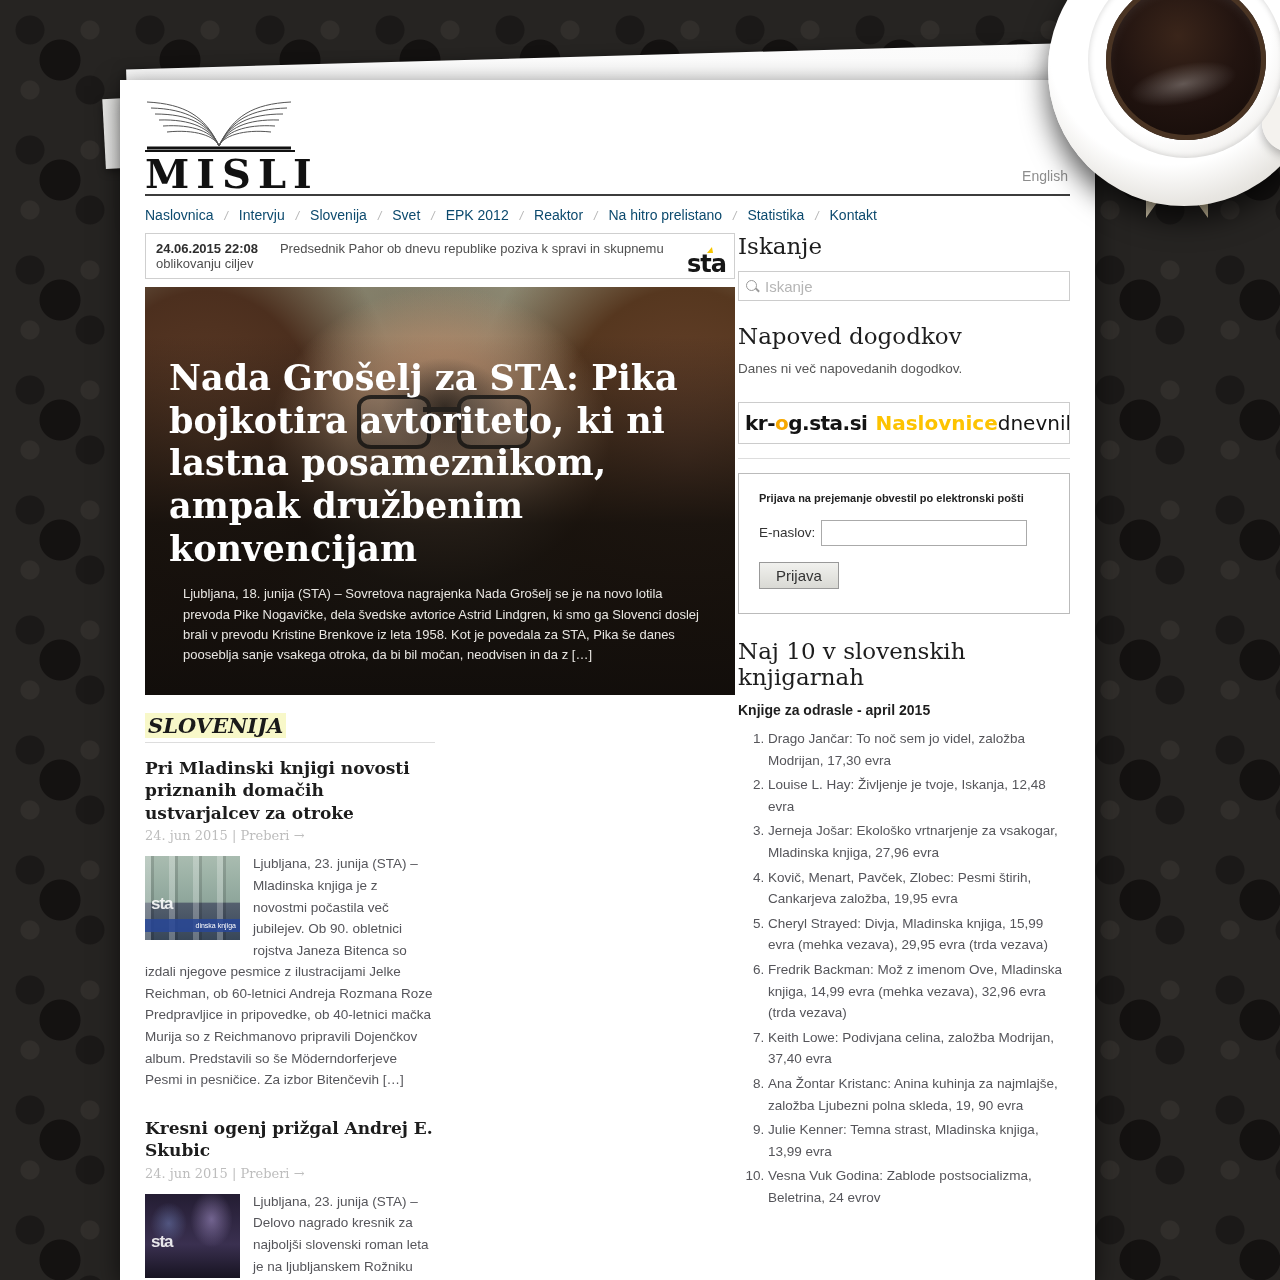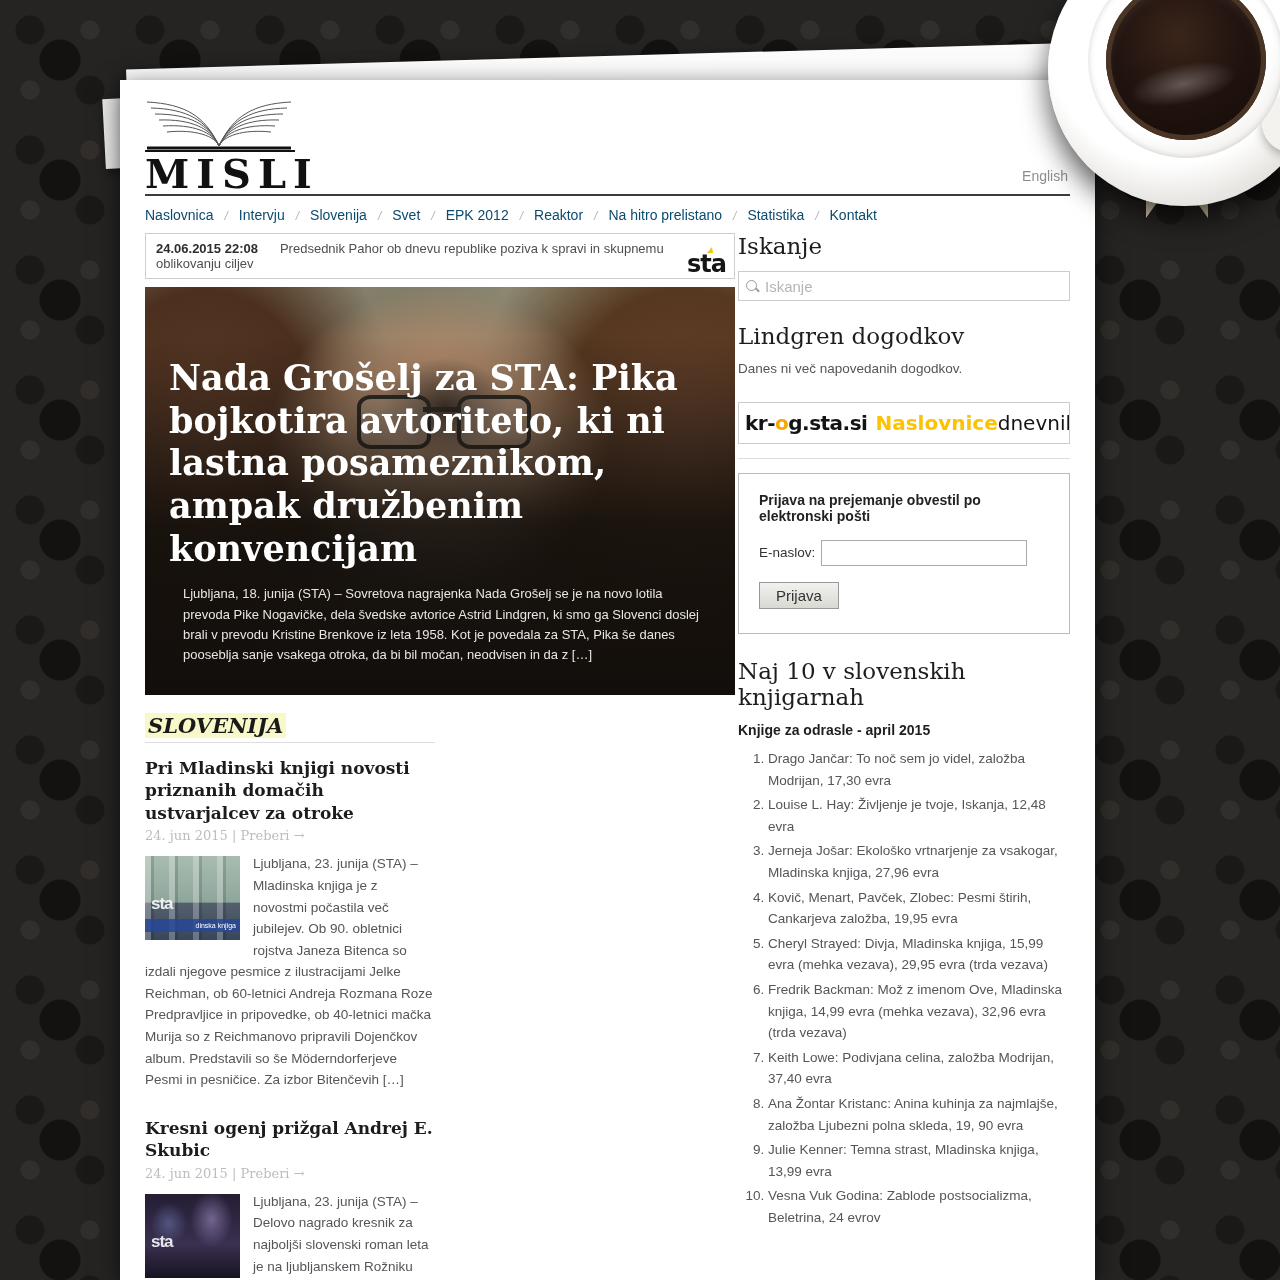--- a/index.html
+++ b/index.html
@@ -158,21 +158,21 @@
   .krog .dom{font-weight:bold;font-size:20px;color:#141414;letter-spacing:-0.5px;}
   .krog .dom .o{color:#f7a800;}
   .krog .hl{font-weight:bold;font-size:20px;color:#fdc300;margin-left:8px;}
   .krog .rest{font-size:20px;color:#141414;}
   .side-rule{border:0;border-top:1px solid #ddd;margin:0 0 14px 0;}
   .obvestila{border:1px solid #bbb;padding:18px 20px 24px 20px;margin-bottom:24px;}
   .obvestila h3{
     font-family:"DejaVu Serif","Liberation Serif",serif;font-weight:normal;
     font-size:22px;letter-spacing:1px;color:#1d1d1d;margin:0 0 14px 0;
   }
-  .obvestila .sub{font-weight:bold;font-size:14px;color:#222;margin:0 0 16px 0;}
+  .obvestila .sub{font-weight:bold;font-size:11px;color:#222;margin:0 0 16px 0;}
   .email-row{font-size:13.5px;color:#333;margin-bottom:16px;}
   .email-row input{width:200px;height:22px;border:1px solid #aaa;margin-left:6px;vertical-align:middle;}
   .btn{
     background:linear-gradient(#f1f1ee,#d9d9d4);border:1px solid #999;color:#333;
     font-size:15px;padding:4px 16px;cursor:pointer;font-family:"Liberation Sans",sans-serif;
   }
   .top10 h4{font-size:14px;color:#1e1e1e;margin:0 0 10px 0;}
   .top10 ol{margin:0 0 24px 0;padding:0 0 0 30px;font-size:13.5px;line-height:1.6;color:#55555a;}
   .top10 ol li{margin-bottom:3px;}
 
@@ -304,21 +304,21 @@
         </div>
       </div>
 
       <aside class="sidebar">
         <h2 class="side-h">Iskanje</h2>
         <div class="searchbox">
           <span class="search-icon"></span>
           <input type="text" placeholder="Iskanje" style="">
         </div>
 
-        <h2 class="side-h">Lindgren dogodkov</h2>
+        <h2 class="side-h">Napoved dogodkov</h2>
         <p class="events-msg">Danes ni več napovedanih dogodkov.</p>
 
         <div class="krog">
           <span class="dom"><span>kr-</span><span class="o">o</span><span>g.sta.si</span></span><span class="hl">Naslovnice</span><span class="rest">dnevnikov</span>
         </div>
         <hr class="side-rule">
 
         <div class="obvestila">
           <p class="sub">Prijava na prejemanje obvestil po elektronski pošti</p>
           <div class="email-row">

